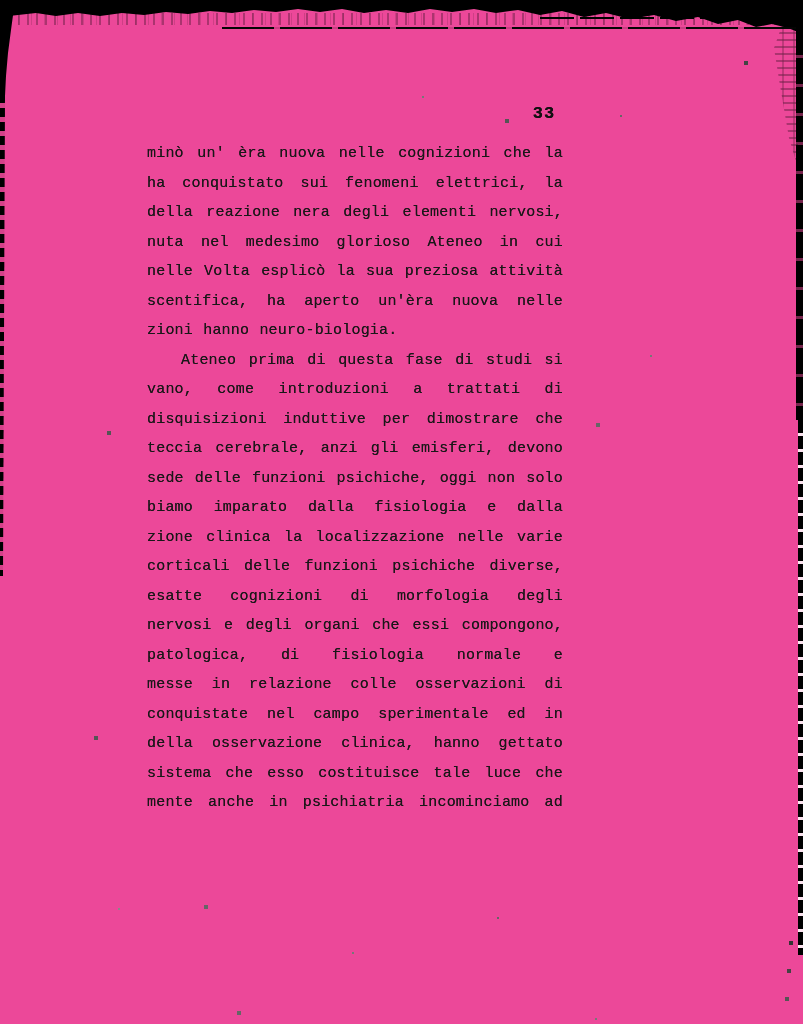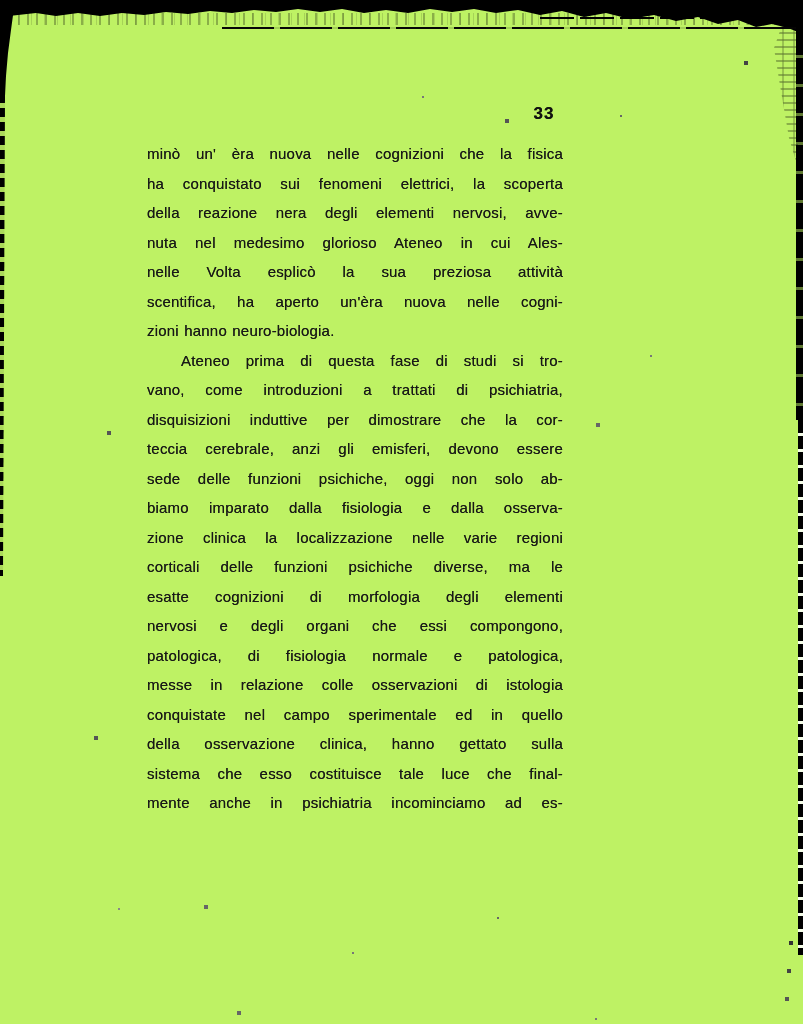--- a/index.html
+++ b/index.html
@@ -4,23 +4,23 @@
 <style>
   html, body {
     margin: 0;
     padding: 0;
     background: #ffffff;
   }
   .scan-root {
     position: relative;
     width: 803px;
     height: 1024px;
-    background: #bef264;
+    background: #ec4899;
     overflow: hidden;
-    font-family: Liberation Sans, sans-serif;
+    font-family: Liberation Mono, monospace;
     color: #181818;
   }
 
   
   .top-band {
     position: absolute;
     top: 0; left: 0;
     width: 803px; height: 34px;
     background: #000;
     clip-path: polygon(0 0, 803px 0, 803px 34px, 788px 28px, 772px 24px, 756px 27px,

